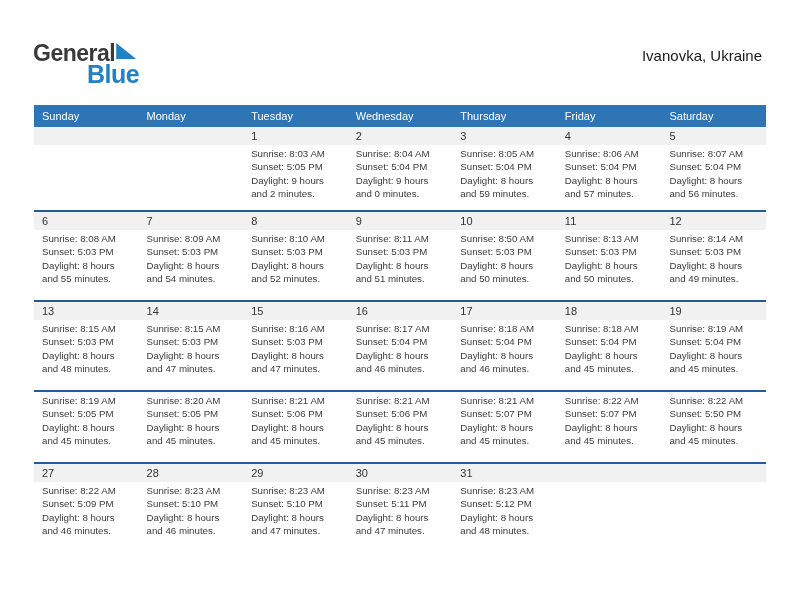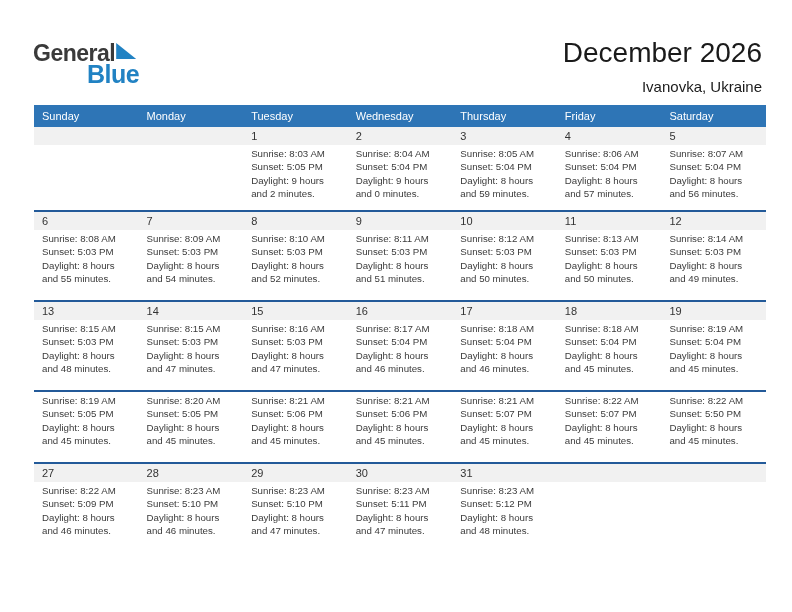--- a/index.html
+++ b/index.html
@@ -49,21 +49,20 @@
 
   <div class="logo">
     <div class="logo-row">
       <span class="logo-general">General</span>
       <span class="logo-triangle"></span>
     </div>
     <div class="logo-blue">Blue</div>
   </div>
 
   <div class="titles">
-    <div class="month-title">December 2026</div>
     <div class="location">Ivanovka, Ukraine</div>
   </div>
 
   <div class="calendar">
     <div class="weekday-header">
       <div>Sunday</div>
       <div>Monday</div>
       <div>Tuesday</div>
       <div>Wednesday</div>
       <div>Thursday</div>
@@ -145,21 +144,21 @@
               <div class="detail-line">Daylight: 8 hours</div>
               <div class="detail-line">and 52 minutes.</div>
             </div>
             <div class="detail-cell">
               <div class="detail-line">Sunrise: 8:11 AM</div>
               <div class="detail-line">Sunset: 5:03 PM</div>
               <div class="detail-line">Daylight: 8 hours</div>
               <div class="detail-line">and 51 minutes.</div>
             </div>
             <div class="detail-cell">
-              <div class="detail-line">Sunrise: 8:12 AM</div>
+              <div class="detail-line">Sunrise: 8:50 AM</div>
               <div class="detail-line">Sunset: 5:03 PM</div>
               <div class="detail-line">Daylight: 8 hours</div>
               <div class="detail-line">and 50 minutes.</div>
             </div>
             <div class="detail-cell">
               <div class="detail-line">Sunrise: 8:13 AM</div>
               <div class="detail-line">Sunset: 5:03 PM</div>
               <div class="detail-line">Daylight: 8 hours</div>
               <div class="detail-line">and 50 minutes.</div>
             </div>

